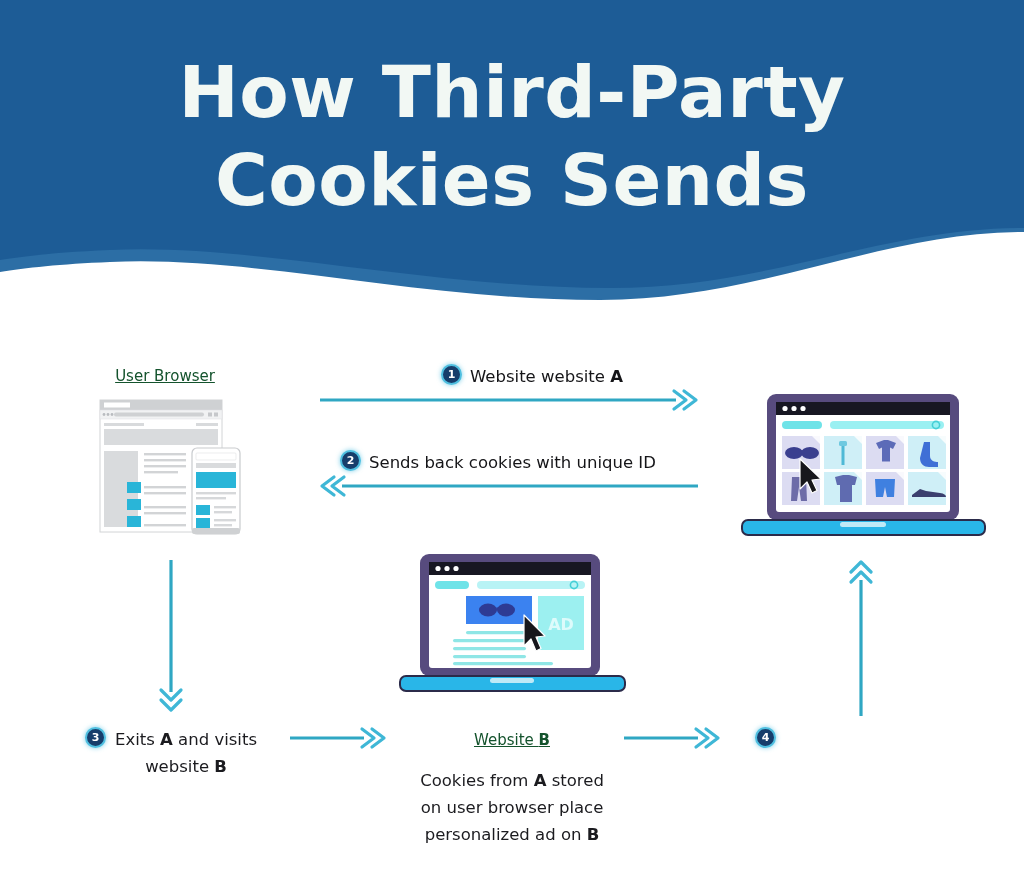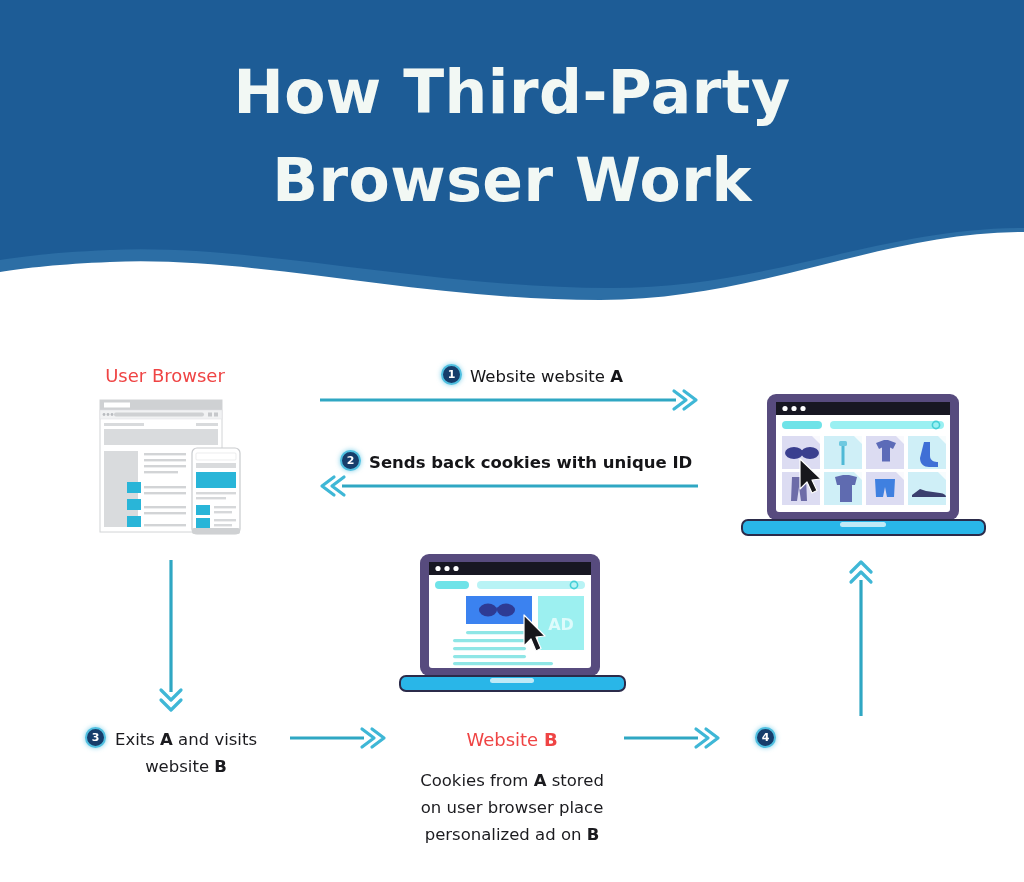--- a/index.html
+++ b/index.html
@@ -14,32 +14,33 @@
 
   
   .header-wrap{position:absolute;left:0;top:0;width:1024px;height:310px;}
   .header-wrap svg{position:absolute;left:0;top:0;}
   .title{
     position:absolute;left:0;top:48px;width:1024px;
     text-align:center;
     color:#f2f8f4;
     font-family:"DejaVu Sans", sans-serif;
     font-weight:700;
-    font-size:60px;
+    font-size:72px;
     line-height:88px;
     letter-spacing:0.5px;
   }
 
   
   .node-label{
     position:absolute;text-align:center;
-    font-size:18px;color:#ef4444;
+    font-size:15px;color:#14532d;
     font-family:"DejaVu Sans", sans-serif;
     font-weight:400;
     line-height:26px;
+    text-decoration:underline;
   }
   .node-label b{font-weight:700;}
   .caption{
     position:absolute;text-align:center;
     font-size:16.5px;color:#1b1b1f;
     font-family:"DejaVu Sans", sans-serif;
     line-height:27px;
   }
   .caption b{font-weight:700;}
 
@@ -71,21 +72,21 @@
 
 <div id="stage">
 
   <div class="header-wrap">
     <svg width="1024" height="310" viewBox="0 0 1024 310">
       <path d="M0,0 H1024 V232 C880,232 760,300 600,300 C420,300 250,255 110,262 C60,264 25,268 0,272 Z" fill="#2c6ea5"></path>
       <path d="M0,0 H1024 V228 C880,228 770,288 610,288 C430,288 250,243 110,250 C60,252 25,256 0,260 Z" fill="#1d5c96"></path>
     </svg>
     <div class="title">
       <div>How Third-Party</div>
-      <div>Browser Work</div>
+      <div>Cookies Sends</div>
     </div>
   </div>
 
   <div class="node-label" style="left:65px;top:363px;width:200px;">User Browser</div>
 
   <div class="device" style="left:96px;top:396px;">
     <svg width="150" height="140" viewBox="0 0 150 140">
 
       <rect x="4" y="4" width="122" height="132" fill="#ffffff" stroke="#d2d4d6" stroke-width="1"></rect>
       <rect x="4" y="4" width="122" height="10" fill="#cfd1d3"></rect>
@@ -138,21 +139,21 @@
     <span>Website website </span><b>A</b>
   </div>
 
   <svg style="position:absolute;left:318px;top:388px;" width="382" height="24">
     <line x1="2" y1="12" x2="358" y2="12" stroke="#2fa7c3" stroke-width="3.2"></line>
     <polyline points="356,3 368,12 356,21" fill="none" stroke="#3fb7d6" stroke-width="3.2" stroke-linecap="round" stroke-linejoin="round"></polyline>
     <polyline points="366,3 378,12 366,21" fill="none" stroke="#3fb7d6" stroke-width="3.2" stroke-linecap="round" stroke-linejoin="round"></polyline>
   </svg>
 
   <div class="badge" style="left:340px;top:450px;">2</div>
-  <div class="step-text" style="left:369px;top:449px;font-weight:bold;">Sends back cookies with unique ID</div>
+  <div class="step-text" style="left:369px;top:449px;">Sends back cookies with unique ID</div>
 
   <svg style="position:absolute;left:318px;top:474px;" width="382" height="24">
     <line x1="24" y1="12" x2="380" y2="12" stroke="#2fa7c3" stroke-width="3.2"></line>
     <polyline points="26,3 14,12 26,21" fill="none" stroke="#3fb7d6" stroke-width="3.2" stroke-linecap="round" stroke-linejoin="round"></polyline>
     <polyline points="16,3 4,12 16,21" fill="none" stroke="#3fb7d6" stroke-width="3.2" stroke-linecap="round" stroke-linejoin="round"></polyline>
   </svg>
 
 
   <div class="device" style="left:740px;top:392px;">
     <svg width="250" height="152" viewBox="0 0 250 152">

